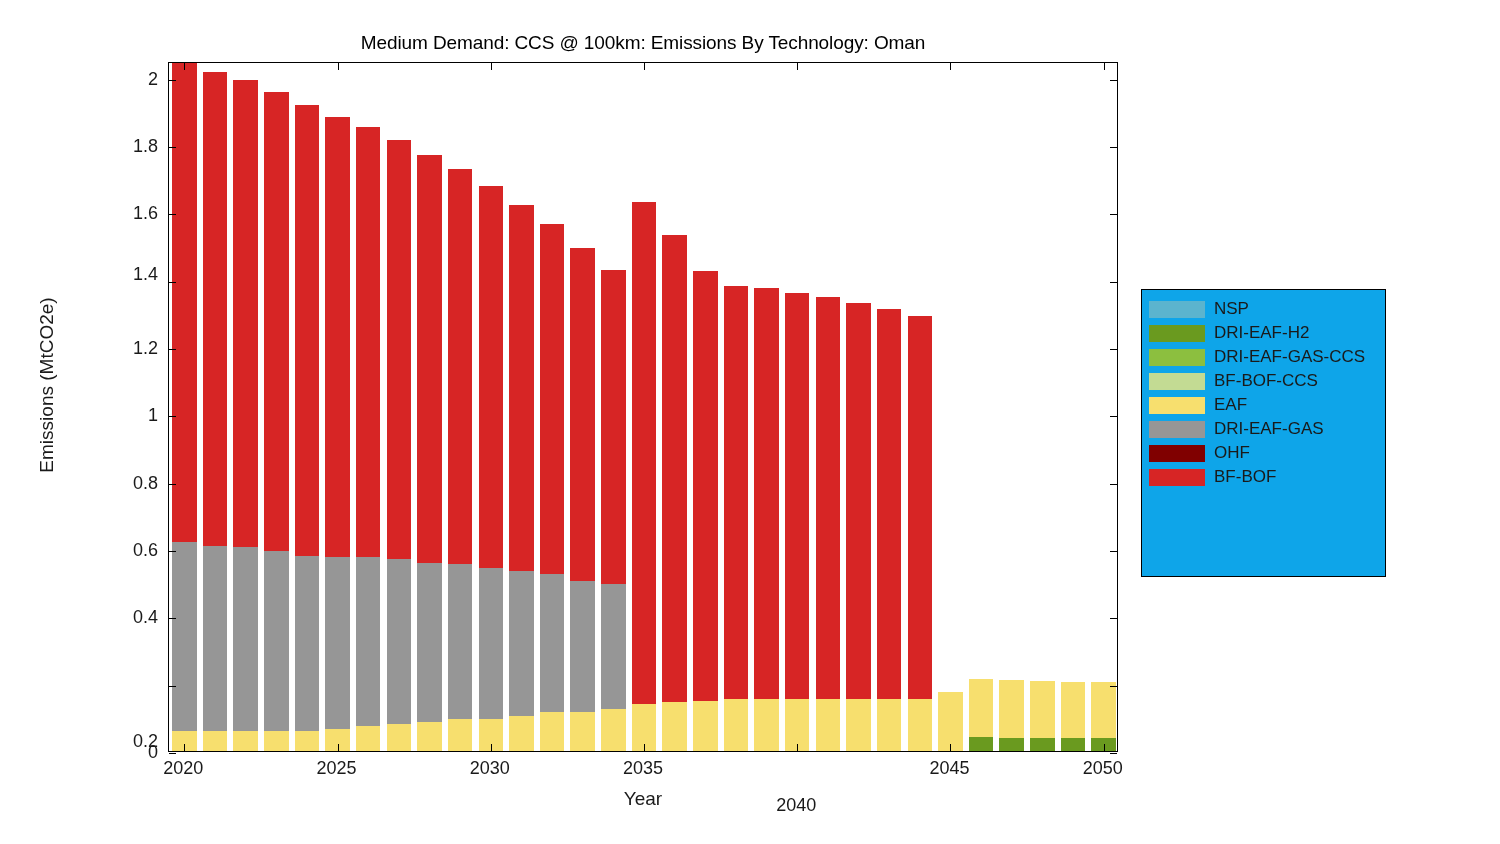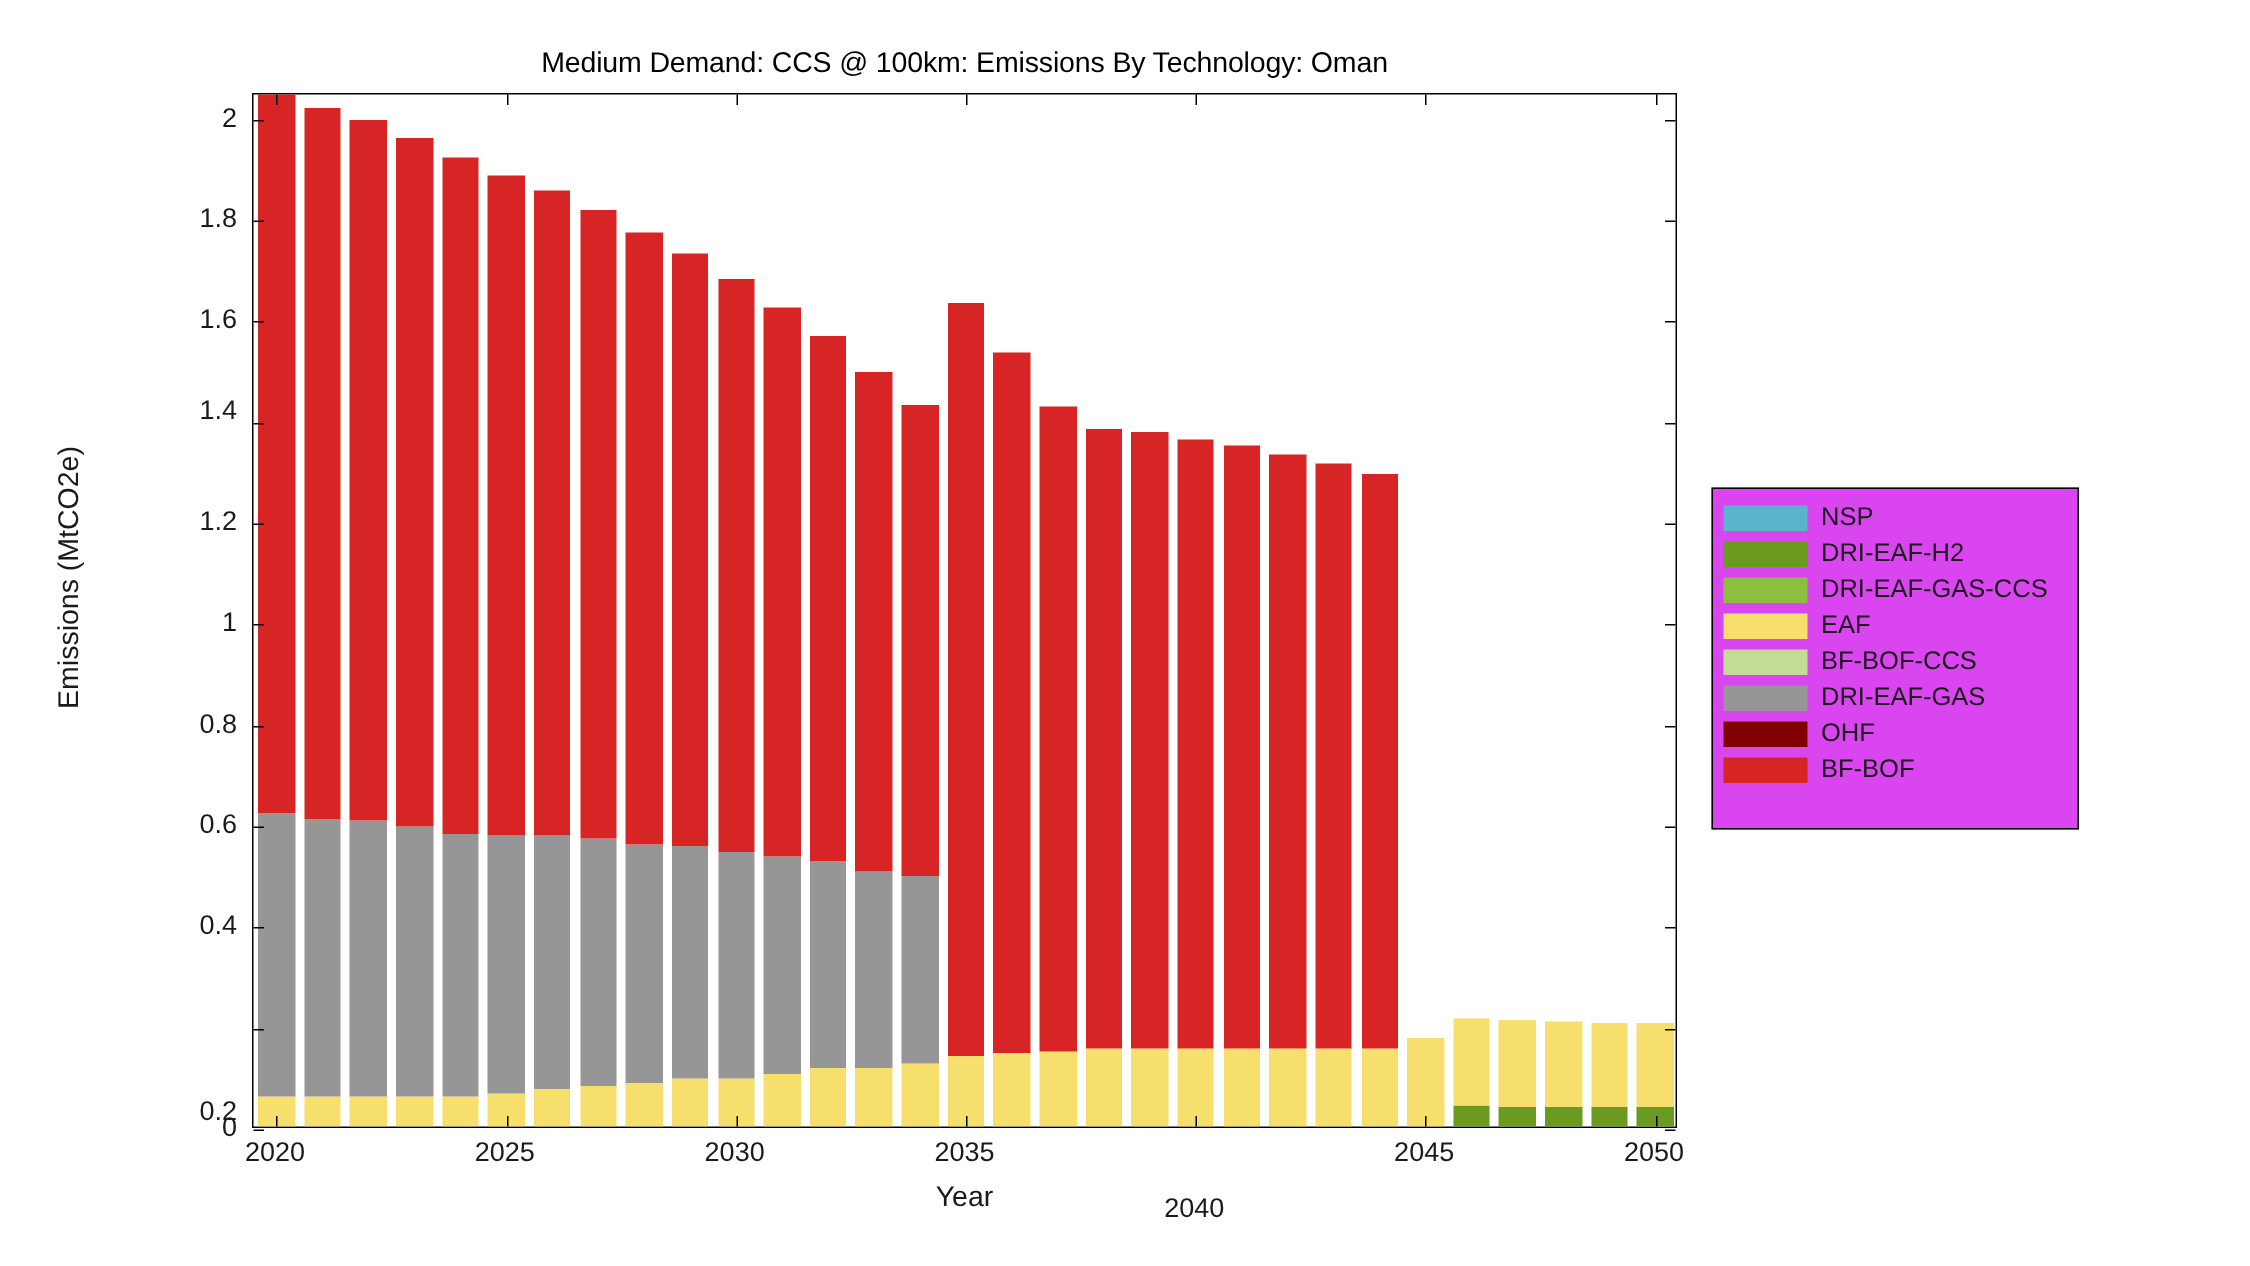--- a/index.html
+++ b/index.html
@@ -116,26 +116,25 @@
     font-size: 19px;
     color: #1a1a1a;
     transform: rotate(-90deg);
     transform-origin: center center;
   }
   .legend {
     position: absolute;
     left: 1141px;
     top: 289px;
     width: 245px;
-    height: 228px;
+    height: 288px;
     border: 1.3px solid #000;
-    background: #d946ef;
+    background: #0ea5e9;
     box-sizing: border-box;
     padding: 7px 0 0 7px;
-    margin-top: 36px;
   }
   .legend-row {
     display: flex;
     align-items: center;
     height: 24px;
   }
   .legend-swatch {
     width: 56px;
     height: 17px;
     flex: 0 0 auto;
@@ -370,28 +369,28 @@
       </div>
       <div class="legend-row">
         <span class="legend-swatch" style="background: rgb(106, 154, 31);"></span>
         <span class="legend-text">DRI-EAF-H2</span>
       </div>
       <div class="legend-row">
         <span class="legend-swatch" style="background: rgb(140, 191, 63);"></span>
         <span class="legend-text">DRI-EAF-GAS-CCS</span>
       </div>
       <div class="legend-row">
+        <span class="legend-swatch" style="background: rgb(195, 219, 147);"></span>
+        <span class="legend-text">BF-BOF-CCS</span>
+      </div>
+      <div class="legend-row">
         <span class="legend-swatch" style="background: rgb(247, 223, 110);"></span>
         <span class="legend-text">EAF</span>
       </div>
       <div class="legend-row">
-        <span class="legend-swatch" style="background: rgb(195, 219, 147);"></span>
-        <span class="legend-text">BF-BOF-CCS</span>
-      </div>
-      <div class="legend-row">
         <span class="legend-swatch" style="background: rgb(150, 150, 150);"></span>
         <span class="legend-text">DRI-EAF-GAS</span>
       </div>
       <div class="legend-row">
         <span class="legend-swatch" style="background: rgb(128, 0, 0);"></span>
         <span class="legend-text">OHF</span>
       </div>
       <div class="legend-row">
         <span class="legend-swatch" style="background: rgb(215, 37, 37);"></span>
         <span class="legend-text">BF-BOF</span>

